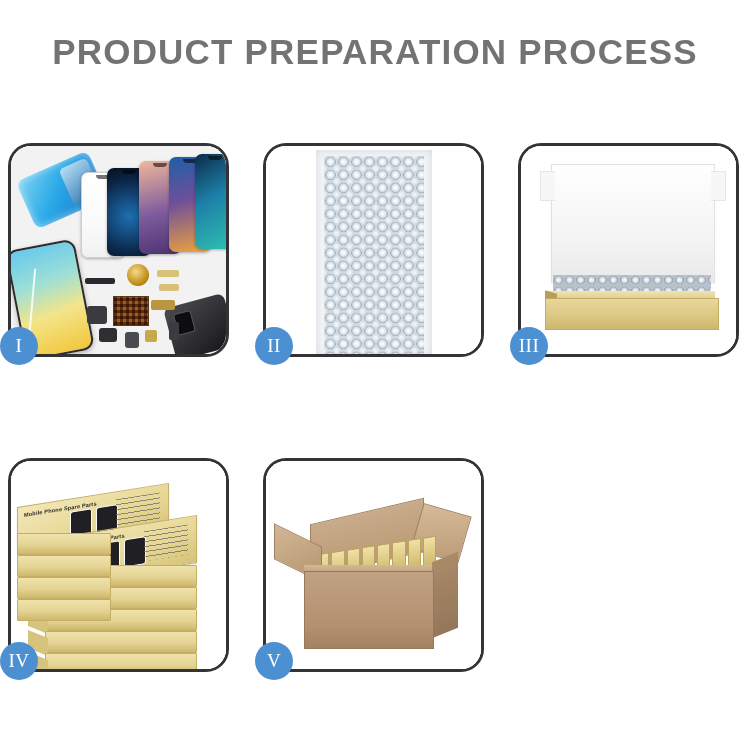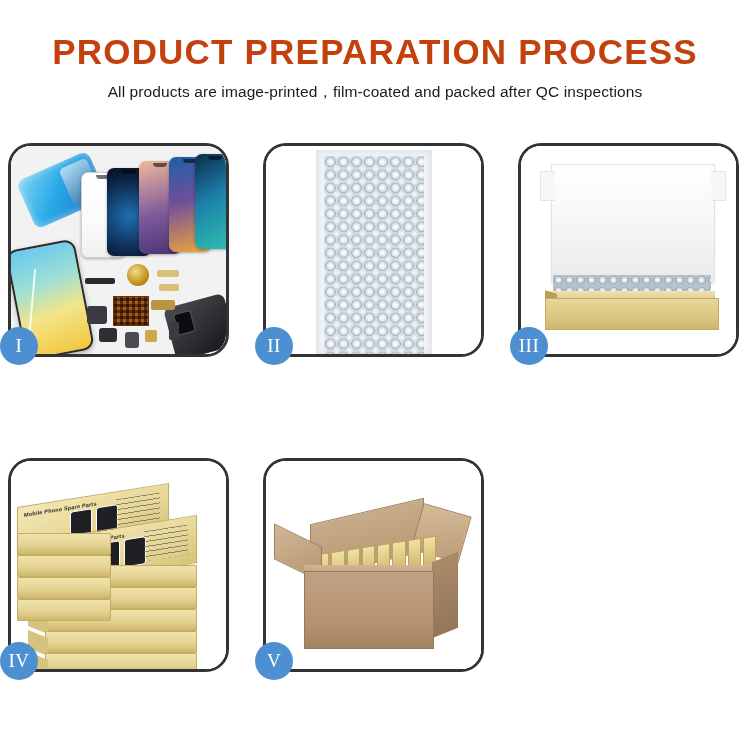--- a/index.html
+++ b/index.html
@@ -19,21 +19,21 @@
   .header {
     width: 750px;
     padding-top: 34px;
     text-align: center;
   }
   .title {
     font-family: "Liberation Sans", sans-serif;
     font-size: 35px;
     font-weight: bold;
     letter-spacing: 1.2px;
-    color: #c2410c;
+    color: #737373;
     line-height: 1.05;
     white-space: nowrap;
   }
   .subtitle {
     margin-top: 11px;
     font-family: "Liberation Sans", sans-serif;
     font-size: 15.5px;
     font-weight: normal;
     color: #1b1b1b;
     letter-spacing: 0.1px;
@@ -417,21 +417,20 @@
     width: 14px; height: 14px;
     background: rgba(140,115,88,.5);
     transform: skewY(14deg);
   }
 </style>
 </head>
 <body>
 
 <div class="header">
   <div class="title">PRODUCT PREPARATION PROCESS</div>
-  <div class="subtitle">All products are image-printed，film-coated and packed after QC inspections</div>
 </div>
 
 <div class="grid">
 
   <div class="row">
 
     <div class="panel p-col0">
       <div class="clip">
         <div class="scene-parts">
           <div class="film"></div>

